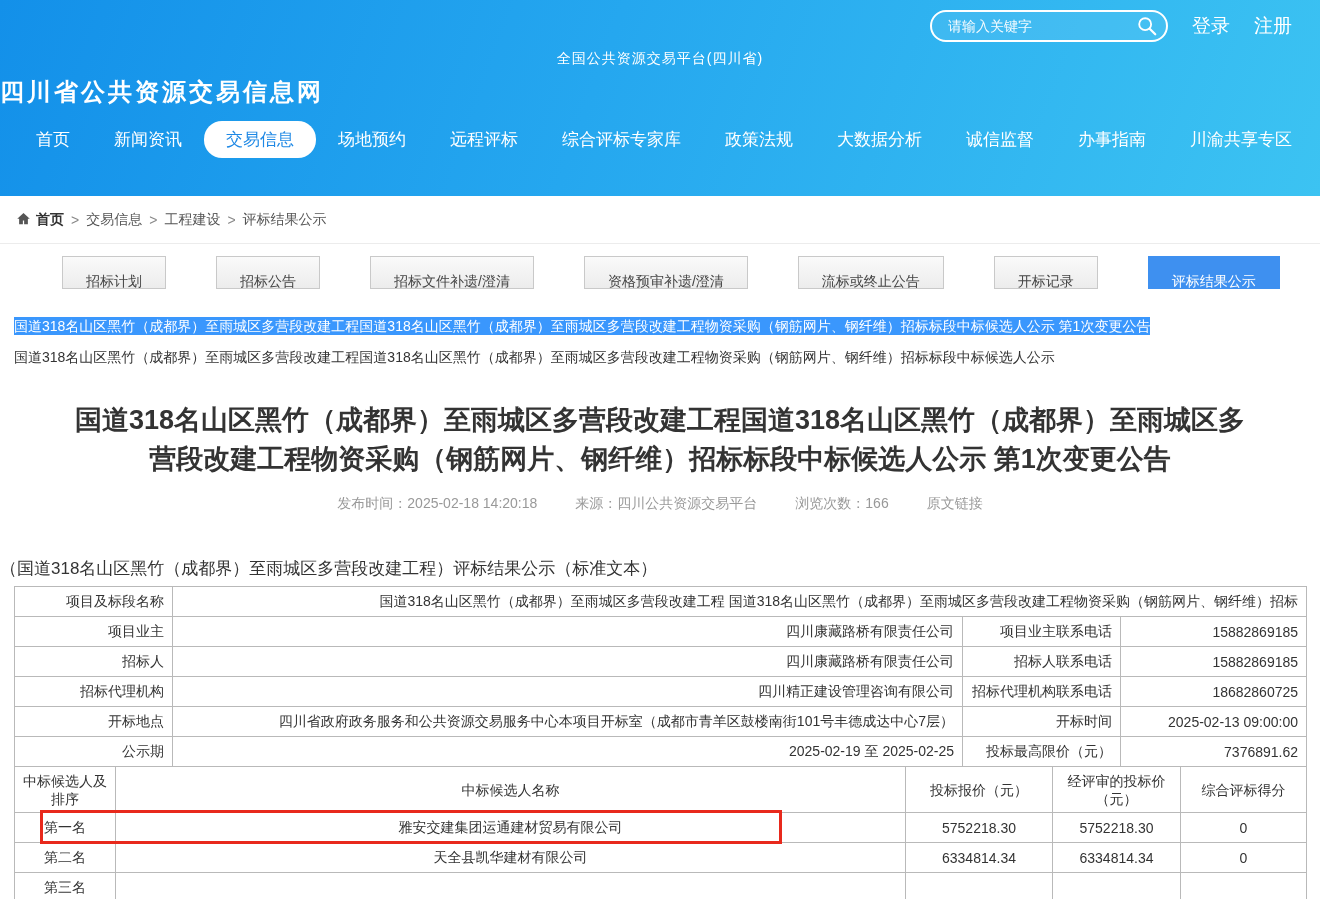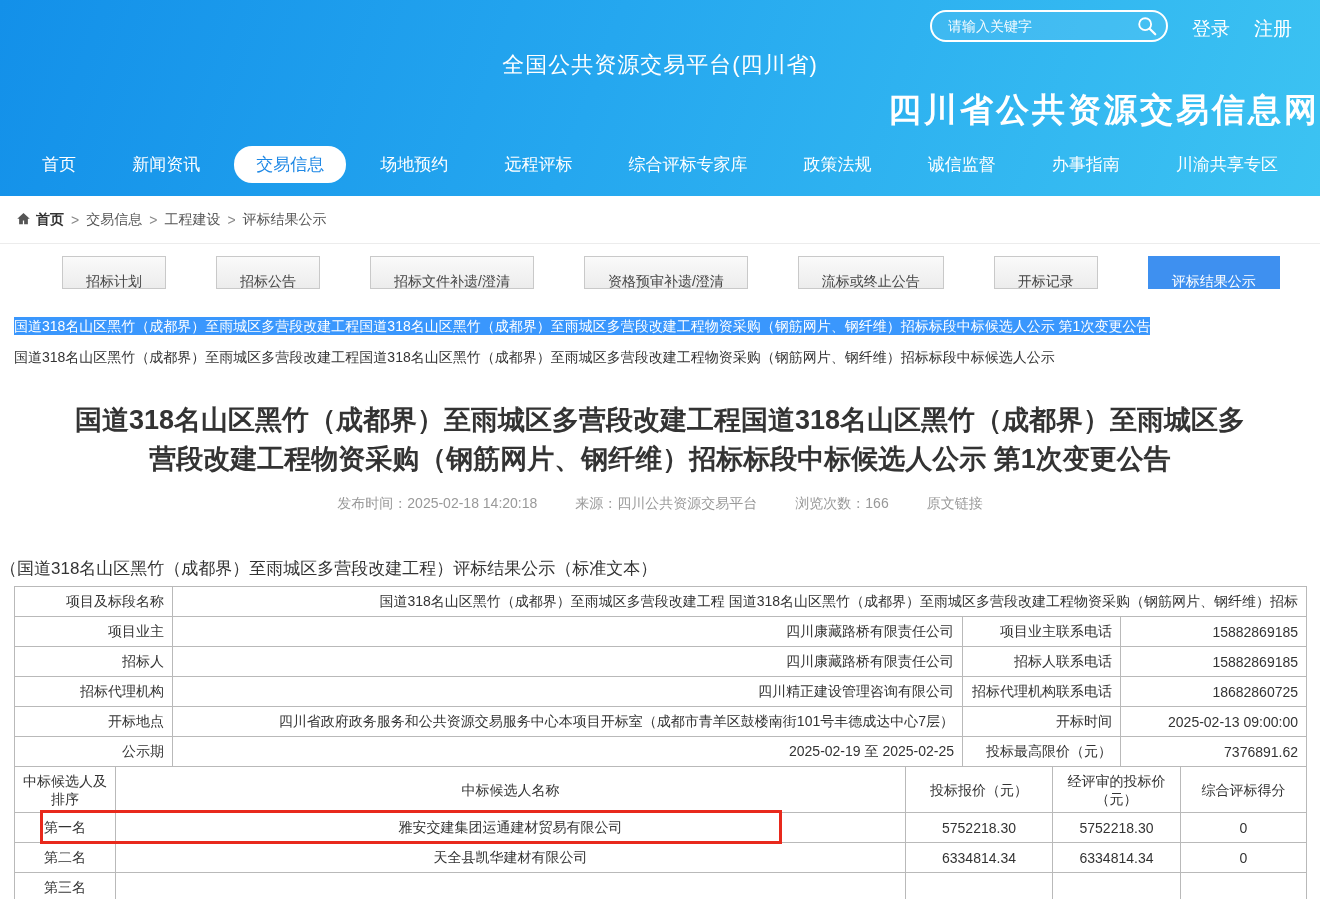--- a/index.html
+++ b/index.html
@@ -1,29 +1,29 @@
 <!DOCTYPE html>
 <html><head>
 <meta charset="utf-8">
 <style>
   * { box-sizing: border-box; margin: 0; padding: 0; }
   html,body { width:1320px; height:899px; overflow:hidden; background:#fff;
     font-family:"Liberation Sans","DejaVu Sans",sans-serif; color:#333; }
 
   
   .topbar{ height:196px; background:linear-gradient(110deg,#1390e9 0%,#25a7ef 45%,#3cc3f2 100%); position:relative; }
-  .search-row{ display:flex; justify-content:flex-end; align-items:flex-end; gap:24px; padding:10px 28px 0 0; }
+  .search-row{ display:flex; justify-content:flex-end; align-items:center; gap:24px; padding:10px 28px 0 0; }
   .search-box{ position:relative; width:238px; height:32px; }
   .search-box input{ width:100%; height:100%; border:2px solid #fff; border-radius:16px;
     background:rgba(255,255,255,0.08); color:#fff; font-size:14px; padding:0 40px 0 16px; outline:none; }
   .search-box input::placeholder{ color:#fff; opacity:.95; }
   .search-btn{ position:absolute; right:10px; top:5px; width:22px; height:22px; background:none; border:none; cursor:pointer; }
   .auth-link{ color:#fff; font-size:19px; text-decoration:none; cursor:pointer; }
-  .site-sub{ text-align:center; color:#fff; font-size:22px; margin-top:8px; letter-spacing:1px; }
-  .site-title{ text-align:right; color:#fff; font-size:33px; font-weight:700; margin-top:8px; letter-spacing:3px; }
+  .site-sub{ text-align:center; color:#fff; font-size:14px; margin-top:8px; letter-spacing:1px; }
+  .site-title{ text-align:left; color:#fff; font-size:24px; font-weight:700; margin-top:8px; letter-spacing:3px; }
   .main-nav{ display:flex; justify-content:space-around; align-items:center; margin-top:13px; padding:0 14px; }
   .nav-item{ color:#fff; font-size:17px; text-decoration:none; padding:7px 22px; border-radius:18px; cursor:pointer; white-space:nowrap; }
   .nav-item.active{ background:#fff; color:#1e88e5; }
 
   
   .crumb-bar{ height:48px; display:flex; align-items:center; padding-left:16px; border-bottom:1px solid #ececec; background:#fff; font-size:14px; }
   .crumb-home{ display:flex; align-items:center; gap:5px; font-weight:700; color:#333; cursor:pointer; }
   .crumb-sep{ color:#888; margin:0 7px; }
   .crumb-item{ color:#555; cursor:pointer; }
 
@@ -78,20 +78,21 @@
   <div class="site-sub">全国公共资源交易平台(四川省)</div>
   <div class="site-title">四川省公共资源交易信息网</div>
   <nav class="main-nav">
     <a class="nav-item">首页</a>
     <a class="nav-item">新闻资讯</a>
     <a class="nav-item active">交易信息</a>
     <a class="nav-item">场地预约</a>
     <a class="nav-item">远程评标</a>
     <a class="nav-item">综合评标专家库</a>
     <a class="nav-item">政策法规</a>
+    <a class="nav-item">大数据分析</a>
     <a class="nav-item">诚信监督</a>
     <a class="nav-item">办事指南</a>
     <a class="nav-item">川渝共享专区</a>
   </nav>
 </header>
 
 <div class="crumb-bar">
   <span class="crumb-home">
     <span>
       <svg viewBox="0 0 24 24" width="15" height="15">

